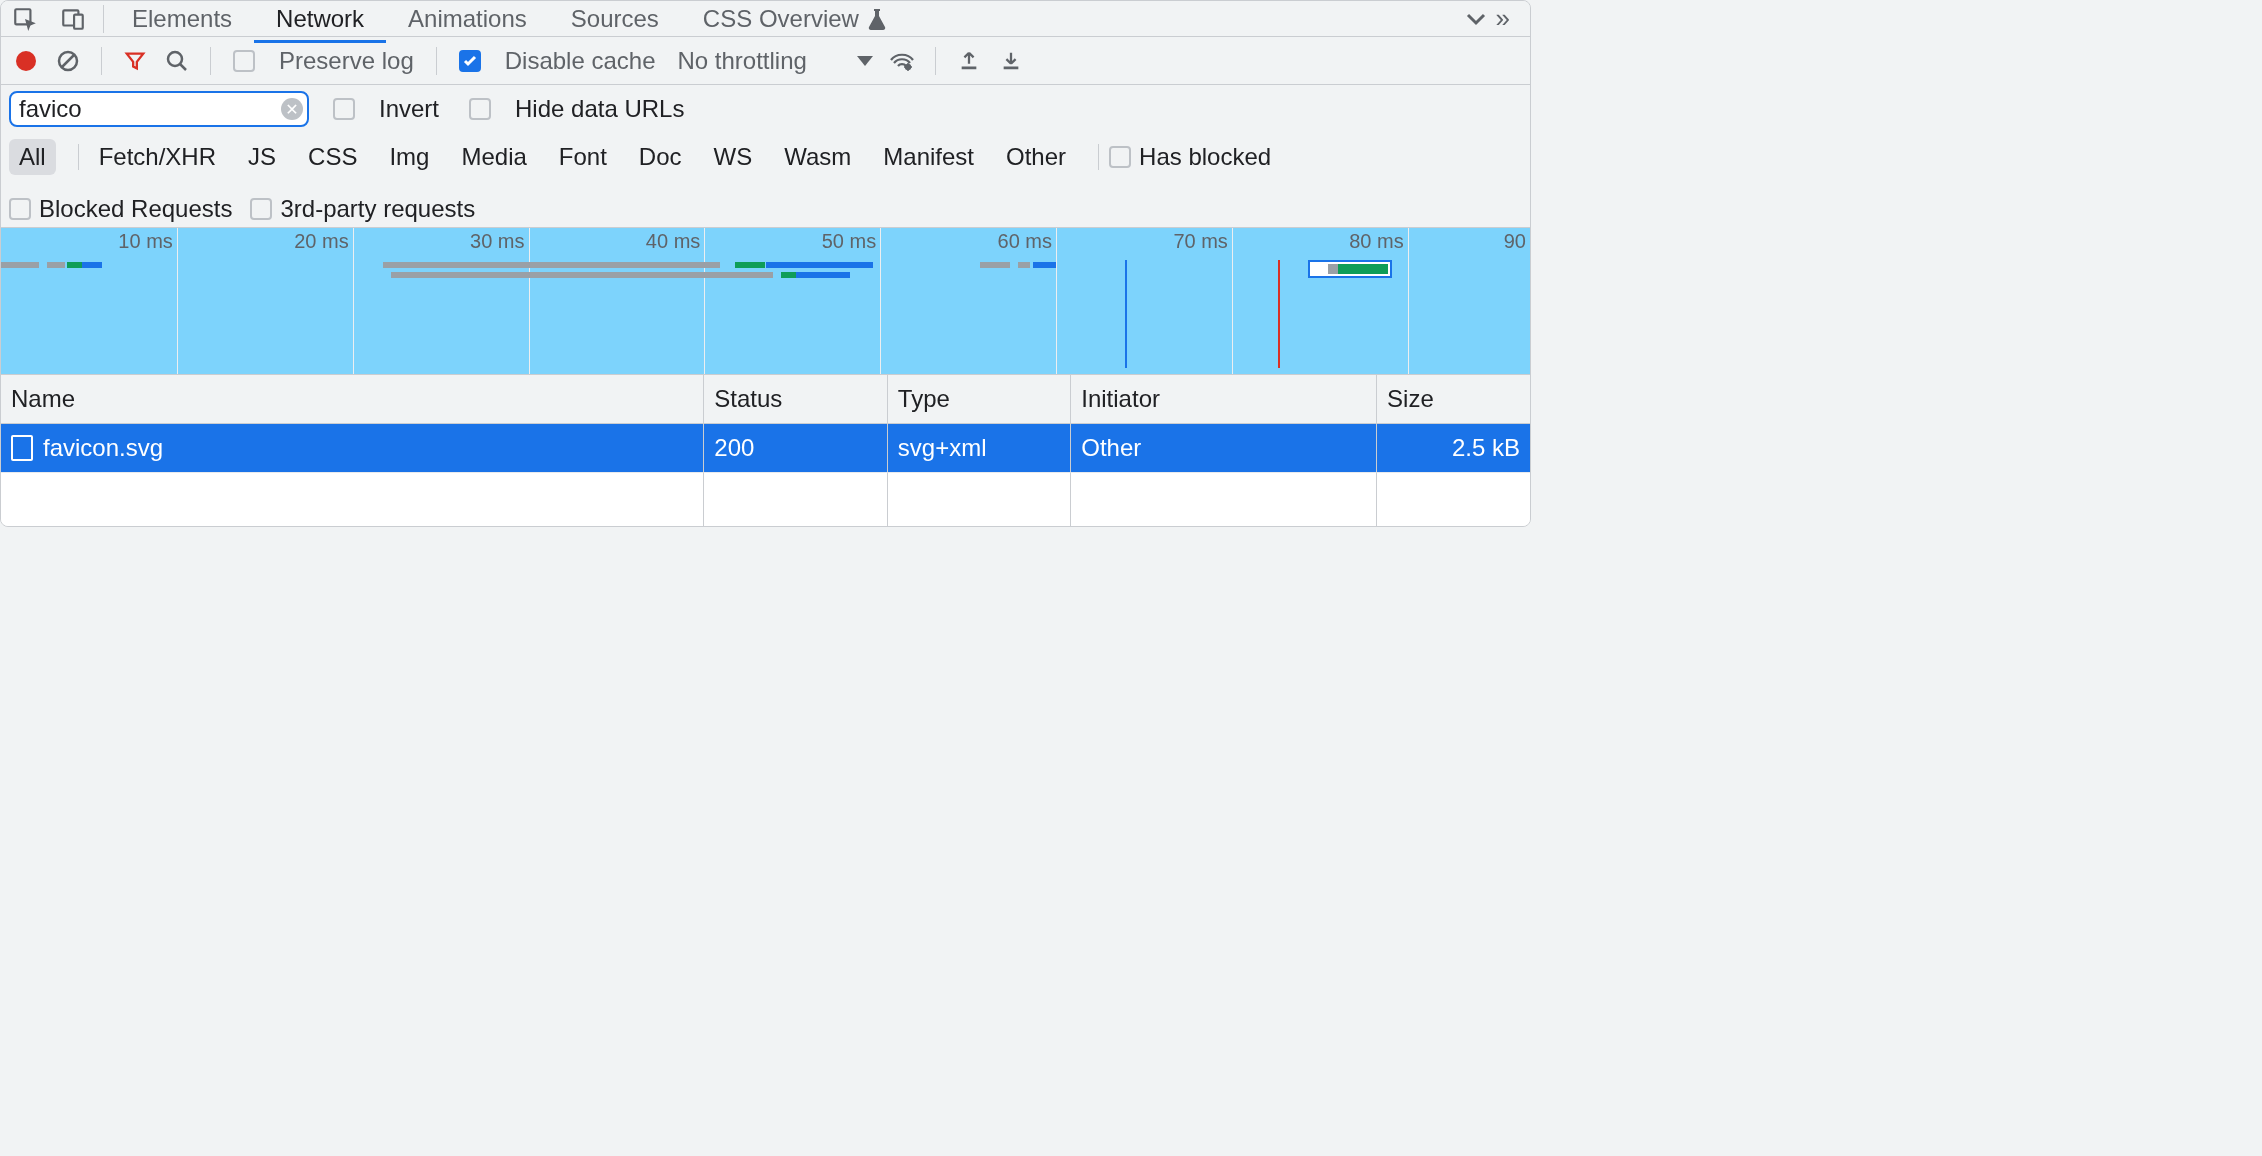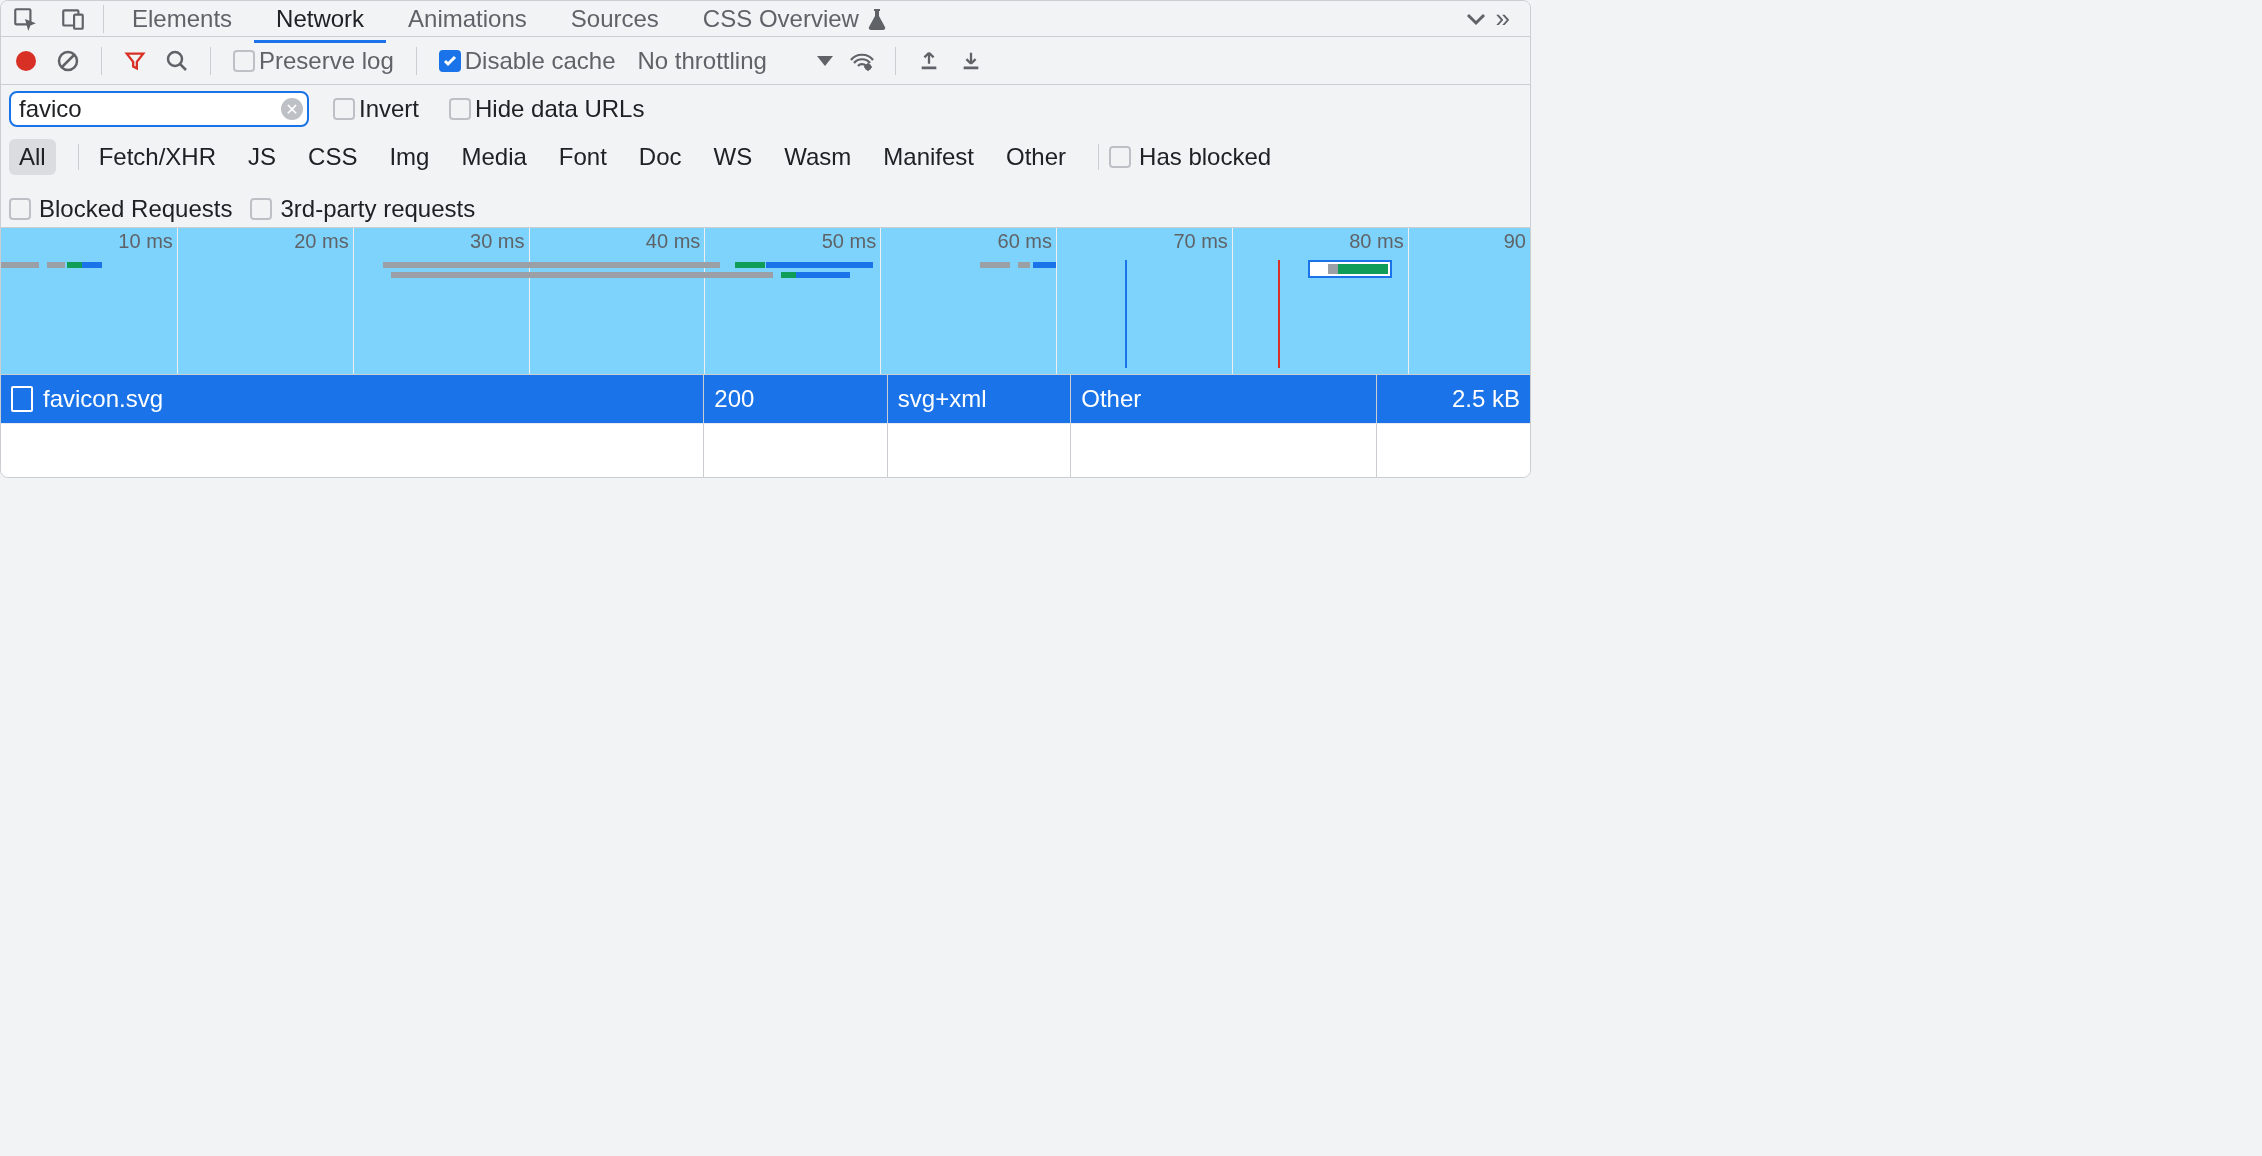--- a/index.html
+++ b/index.html
@@ -93,21 +93,21 @@
   flex-shrink: 0;
 }
 .checkbox.checked {
   background: #1a73e8;
   border-color: #1a73e8;
   color: #fff;
 }
 .check-label {
   display: flex;
   align-items: center;
-  gap: 4px;
+  gap: 24px;
   color: #5f6368;
   font-size: 24px;
   padding: 0 6px;
 }
 .throttling {
   display: flex;
   align-items: center;
   gap: 10px;
   color: #5f6368;
   font-size: 24px;
@@ -488,20 +488,27 @@
 
   <div class="marker-blue" style="left:73.5%"></div>
   <div class="marker-red" style="left:83.5%"></div>
   <div class="sel-box" style="left:85.5%;width:5.5%">
     <div class="inner-grey"></div>
       <div class="inner-green"></div>
   </div>
 </div>
 
 <div class="net-table">
+  <div class="thead">
+    <div class="th">Name</div>
+    <div class="th">Status</div>
+    <div class="th">Type</div>
+    <div class="th">Initiator</div>
+    <div class="th">Size</div>
+  </div>
   <div class="trow selected">
     <div class="td name-cell">
       <span class="file-ico"></span>
       <span>favicon.svg</span>
     </div>
     <div class="td">200</div>
     <div class="td">svg+xml</div>
     <div class="td">Other</div>
     <div class="td size-cell">2.5 kB</div>
   </div>

